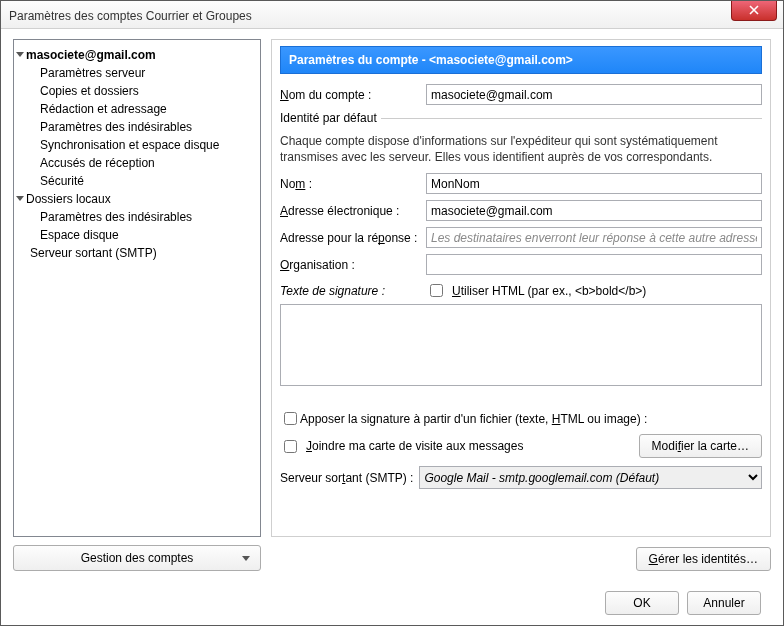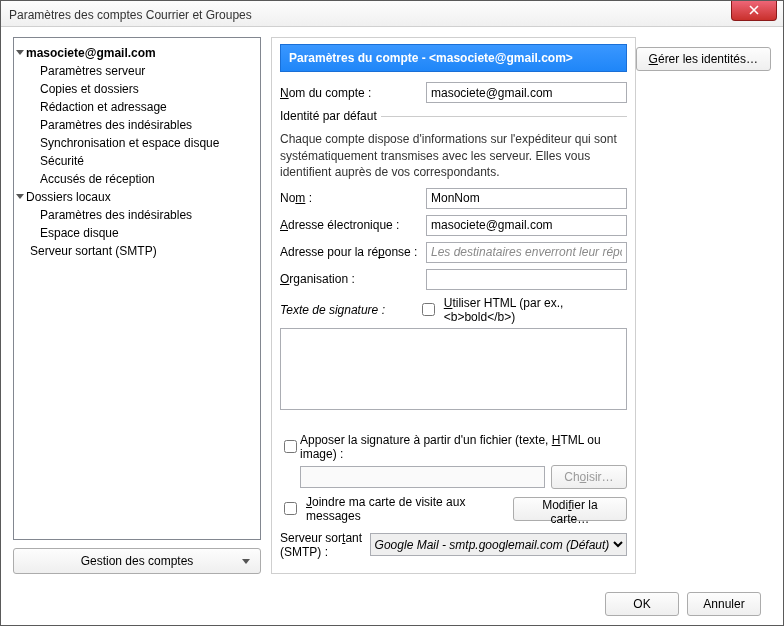--- a/index.html
+++ b/index.html
@@ -11,21 +11,21 @@
   .close-btn svg { vertical-align: middle; }
   .body { flex:1; display:flex; padding:10px 12px 10px 12px; gap:10px;}
   .left-col { width:248px; display:flex; flex-direction:column;}
   .tree { flex:1; border:1px solid #828790; background:#fff; padding:6px 2px; overflow:auto;}
   .tree-item, .tree-parent { padding:2px 4px 2px 24px; cursor:pointer; white-space:nowrap; color:#000;}
   .tree-parent { padding-left:10px; position:relative;}
   .tree-parent.bold { font-weight:bold;}
   .tree-parent .caret { position:absolute; left:0; top:4px; width:8px; height:8px;}
   .manage-btn { margin-top:8px; height:26px; border:1px solid #acacac; background:linear-gradient(#fdfdfd,#efefef); border-radius:3px; cursor:pointer; position:relative; text-align:center; line-height:24px;}
   .manage-btn .dd { position:absolute; right:10px; top:10px;}
-  .right-col { flex:1; display:flex; }
+  .right-col { flex:1; display:flex; flex-direction:column;}
   .panel { flex:1; border:1px solid #cfcfcf; background:#fff; padding:6px 8px 8px 8px; overflow:hidden;}
   .panel-header { background:#2d91ff; background:linear-gradient(#3a97ff,#1f86f8); color:#fff; font-weight:bold; padding:6px 8px; border:1px solid #1a6fd6; margin-bottom:10px;}
   .row { display:flex; align-items:center; margin-bottom:6px; gap:6px;}
   .row label { width:140px; white-space:nowrap;}
   .row input[type=text] { flex:1; height:21px; border:1px solid #abadb3; padding:0 4px;}
   .row input[type=text]::placeholder { color:#8a8a8a; font-style:italic;}
   .group-desc { color:#333; margin-bottom:8px; line-height:1.35;}
   .sig-row { display:flex; align-items:center; margin:6px 0 4px 0; gap:6px;}
   .sig-row .lbl { width:140px;font-style:italic;}
   .sig-text { width:100%; height:82px; border:1px solid #abadb3; resize:none;}
@@ -64,22 +64,22 @@
           <svg class="caret" viewBox="0 0 8 8">
               <path d="M0 2 L8 2 L4 7 Z" fill="#555"></path>
             </svg>
           <span>masociete@gmail.com</span>
         </div>
         <div class="tree-item">Paramètres serveur</div>
         <div class="tree-item">Copies et dossiers</div>
         <div class="tree-item">Rédaction et adressage</div>
         <div class="tree-item">Paramètres des indésirables</div>
         <div class="tree-item">Synchronisation et espace disque</div>
+        <div class="tree-item">Accusés de réception</div>
         <div class="tree-item">Sécurité</div>
-        <div class="tree-item">Accusés de réception</div>
         <div class="tree-parent">
           <svg class="caret" viewBox="0 0 8 8">
               <path d="M0 2 L8 2 L4 7 Z" fill="#555"></path>
             </svg>
           <span>Dossiers locaux</span>
         </div>
         <div class="tree-item">Paramètres des indésirables</div>
         <div class="tree-item">Espace disque</div>
         <div class="tree-parent" style="padding-left:14px">Serveur sortant (SMTP)</div>
       </div>
@@ -127,24 +127,20 @@
             <span class="lbl">Texte de signature :</span>
             <input type="checkbox" style="">
             <span><span class="underline-access">U</span>tiliser HTML (par ex., &lt;b&gt;bold&lt;/b&gt;)</span>
           </div>
           <textarea class="sig-text" style=""></textarea>
 
           <div class="chk-row">
             <input type="checkbox" style="">
             <span>Apposer la signature à partir d'un fichier (texte, <span class="underline-access">H</span>TML ou image) :</span>
           </div>
-          <div class="file-row">
-            <input type="text" disabled="" style="">
-            <button class="btn" disabled="">Ch<span class="underline-access">o</span>isir…</button>
-          </div>
 
           <div class="vcard-row">
             <input type="checkbox" style="">
             <span><span class="underline-access">J</span>oindre ma carte de visite aux messages</span>
             <span class="spacer"></span>
             <button class="btn">Modi<span class="underline-access">f</span>ier la carte…</button>
           </div>
 
           <div class="smtp-row">
             <span>Serveur sor<span class="underline-access">t</span>ant (SMTP) :</span>

